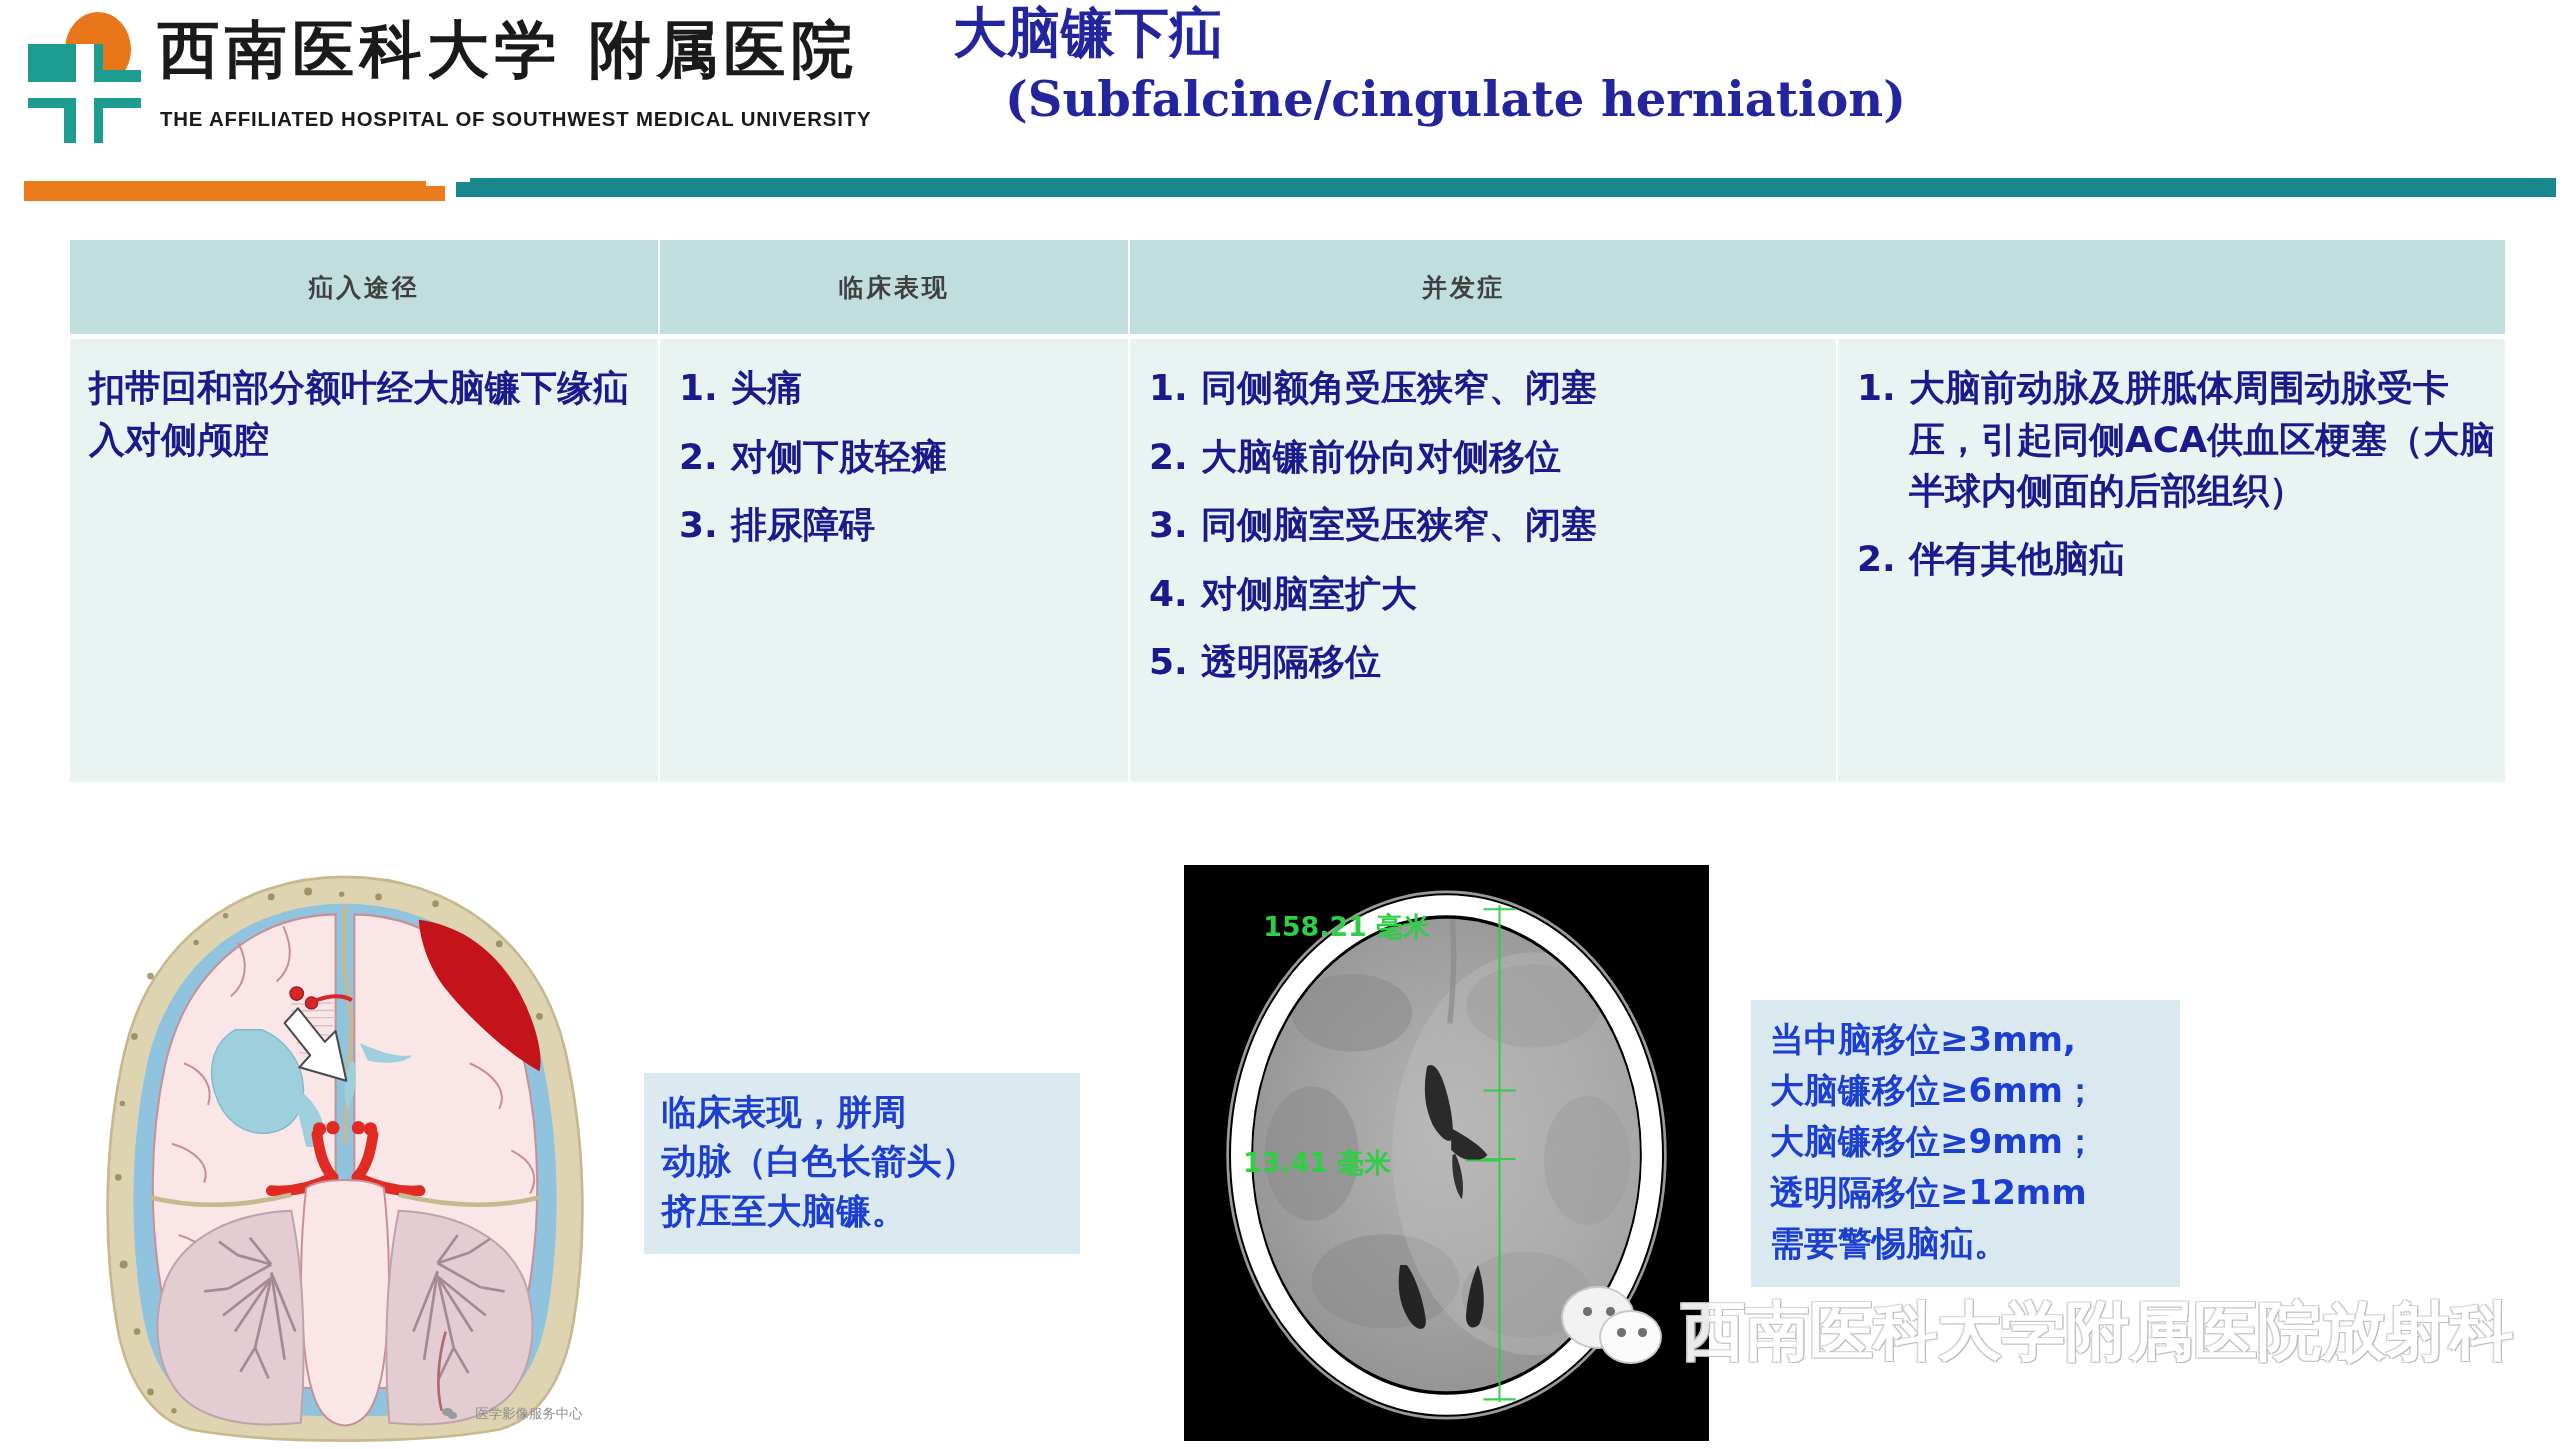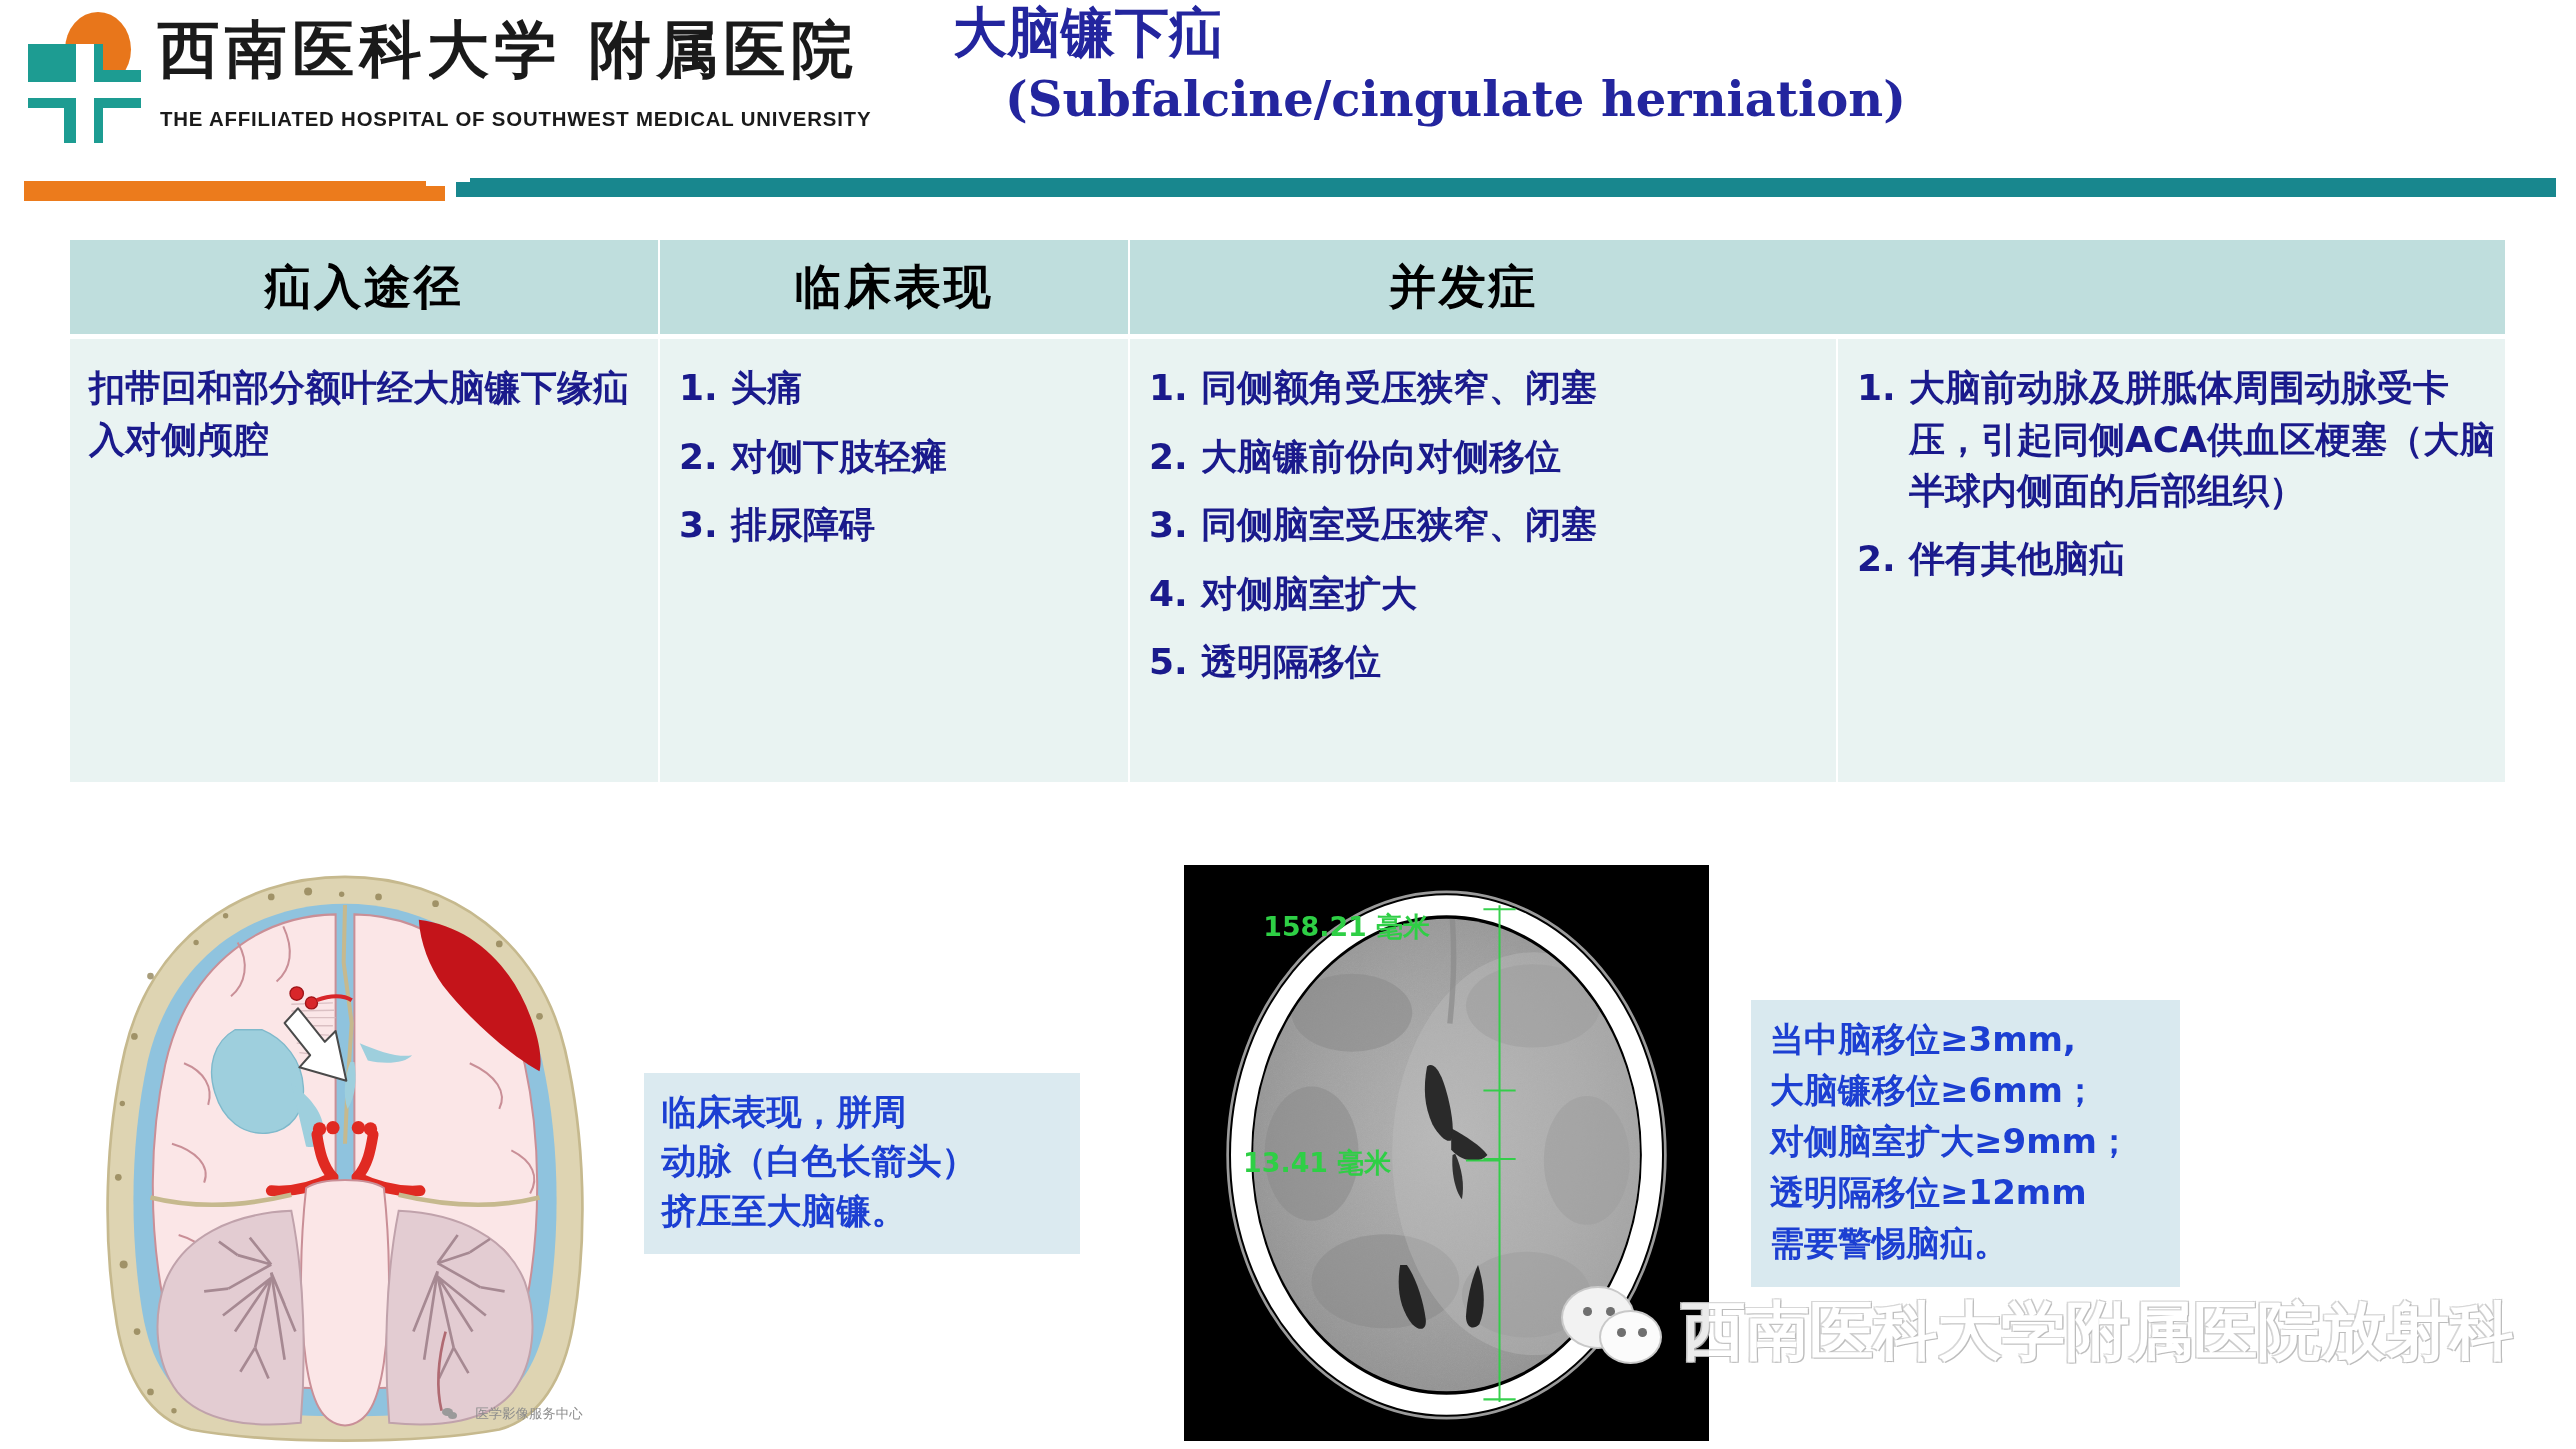--- a/index.html
+++ b/index.html
@@ -43,21 +43,21 @@
   .tbl{position:absolute;left:70px;top:240px;width:2435px;}
   .tbl-head{display:flex;background:#bfdedd;height:94px;}
   .tbl-body{display:flex;background:#e9f3f2;min-height:443px;margin-top:5.4px;}
   .c1{width:590px;}
   .c2{width:470px;}
   .c3{width:708px;}
   .c4{width:667px;}
   .tbl-head > div{display:flex;align-items:center;justify-content:center;
      box-sizing:border-box;border-right:2.7px solid #ffffff;}
   .tbl-head > div:last-child{border-right:none;}
-  .tbl-head .hd{font-size:47px;font-weight:bold;color:#000000;letter-spacing:2.7px;font-family:Liberation Serif, serif;}
+  .tbl-head .hd{font-size:25px;font-weight:bold;color:#404040;letter-spacing:2.7px;font-family:Liberation Serif, serif;}
   .tbl-body > div{box-sizing:border-box;border-right:2.7px solid #ffffff;
      padding:23px 1px 20px 19px;}
   .tbl-body > div:last-child{border-right:none;}
 
   .para{font-size:36px;font-weight:bold;color:#1a1a8c;line-height:1.42;}
   ol.lst{margin:0;padding:0;list-style:none;}
   ol.lst li{font-size:36px;font-weight:bold;color:#1a1a8c;line-height:1.42;
      margin:0 0 17.4px 0;display:flex;}
   ol.lst li .num{width:52px;flex:0 0 52px;}
   ol.lst li .txt{flex:1;}
@@ -411,21 +411,21 @@
         <line x1="446" y1="796" x2="494" y2="796"></line>
       </g>
       <text x="118" y="106" fill="#2ecf45" font-size="40" font-weight="bold" font-family="DejaVu Sans, sans-serif">158.21 毫米</text>
       <text x="88" y="458" fill="#2ecf45" font-size="40" font-weight="bold" font-family="DejaVu Sans, sans-serif">13.41 毫米</text>
     </svg>
   </div>
 
   <div class="measbox">
     <p>当中脑移位≥3mm,</p>
     <p>大脑镰移位≥6mm；</p>
-    <p>对侧脑室扩大≥9mm；</p>
+    <p>大脑镰移位≥9mm；</p>
     <p>透明隔移位≥12mm</p>
     <p>需要警惕脑疝。</p>
   </div>
 
   <div class="botwm">
     <span class="wchat">
       <i class="b1"></i>
       <i class="e" style="left:20px;top:19px;"></i>
       <i class="e" style="left:43px;top:19px;"></i>
       <i class="b2"></i>

